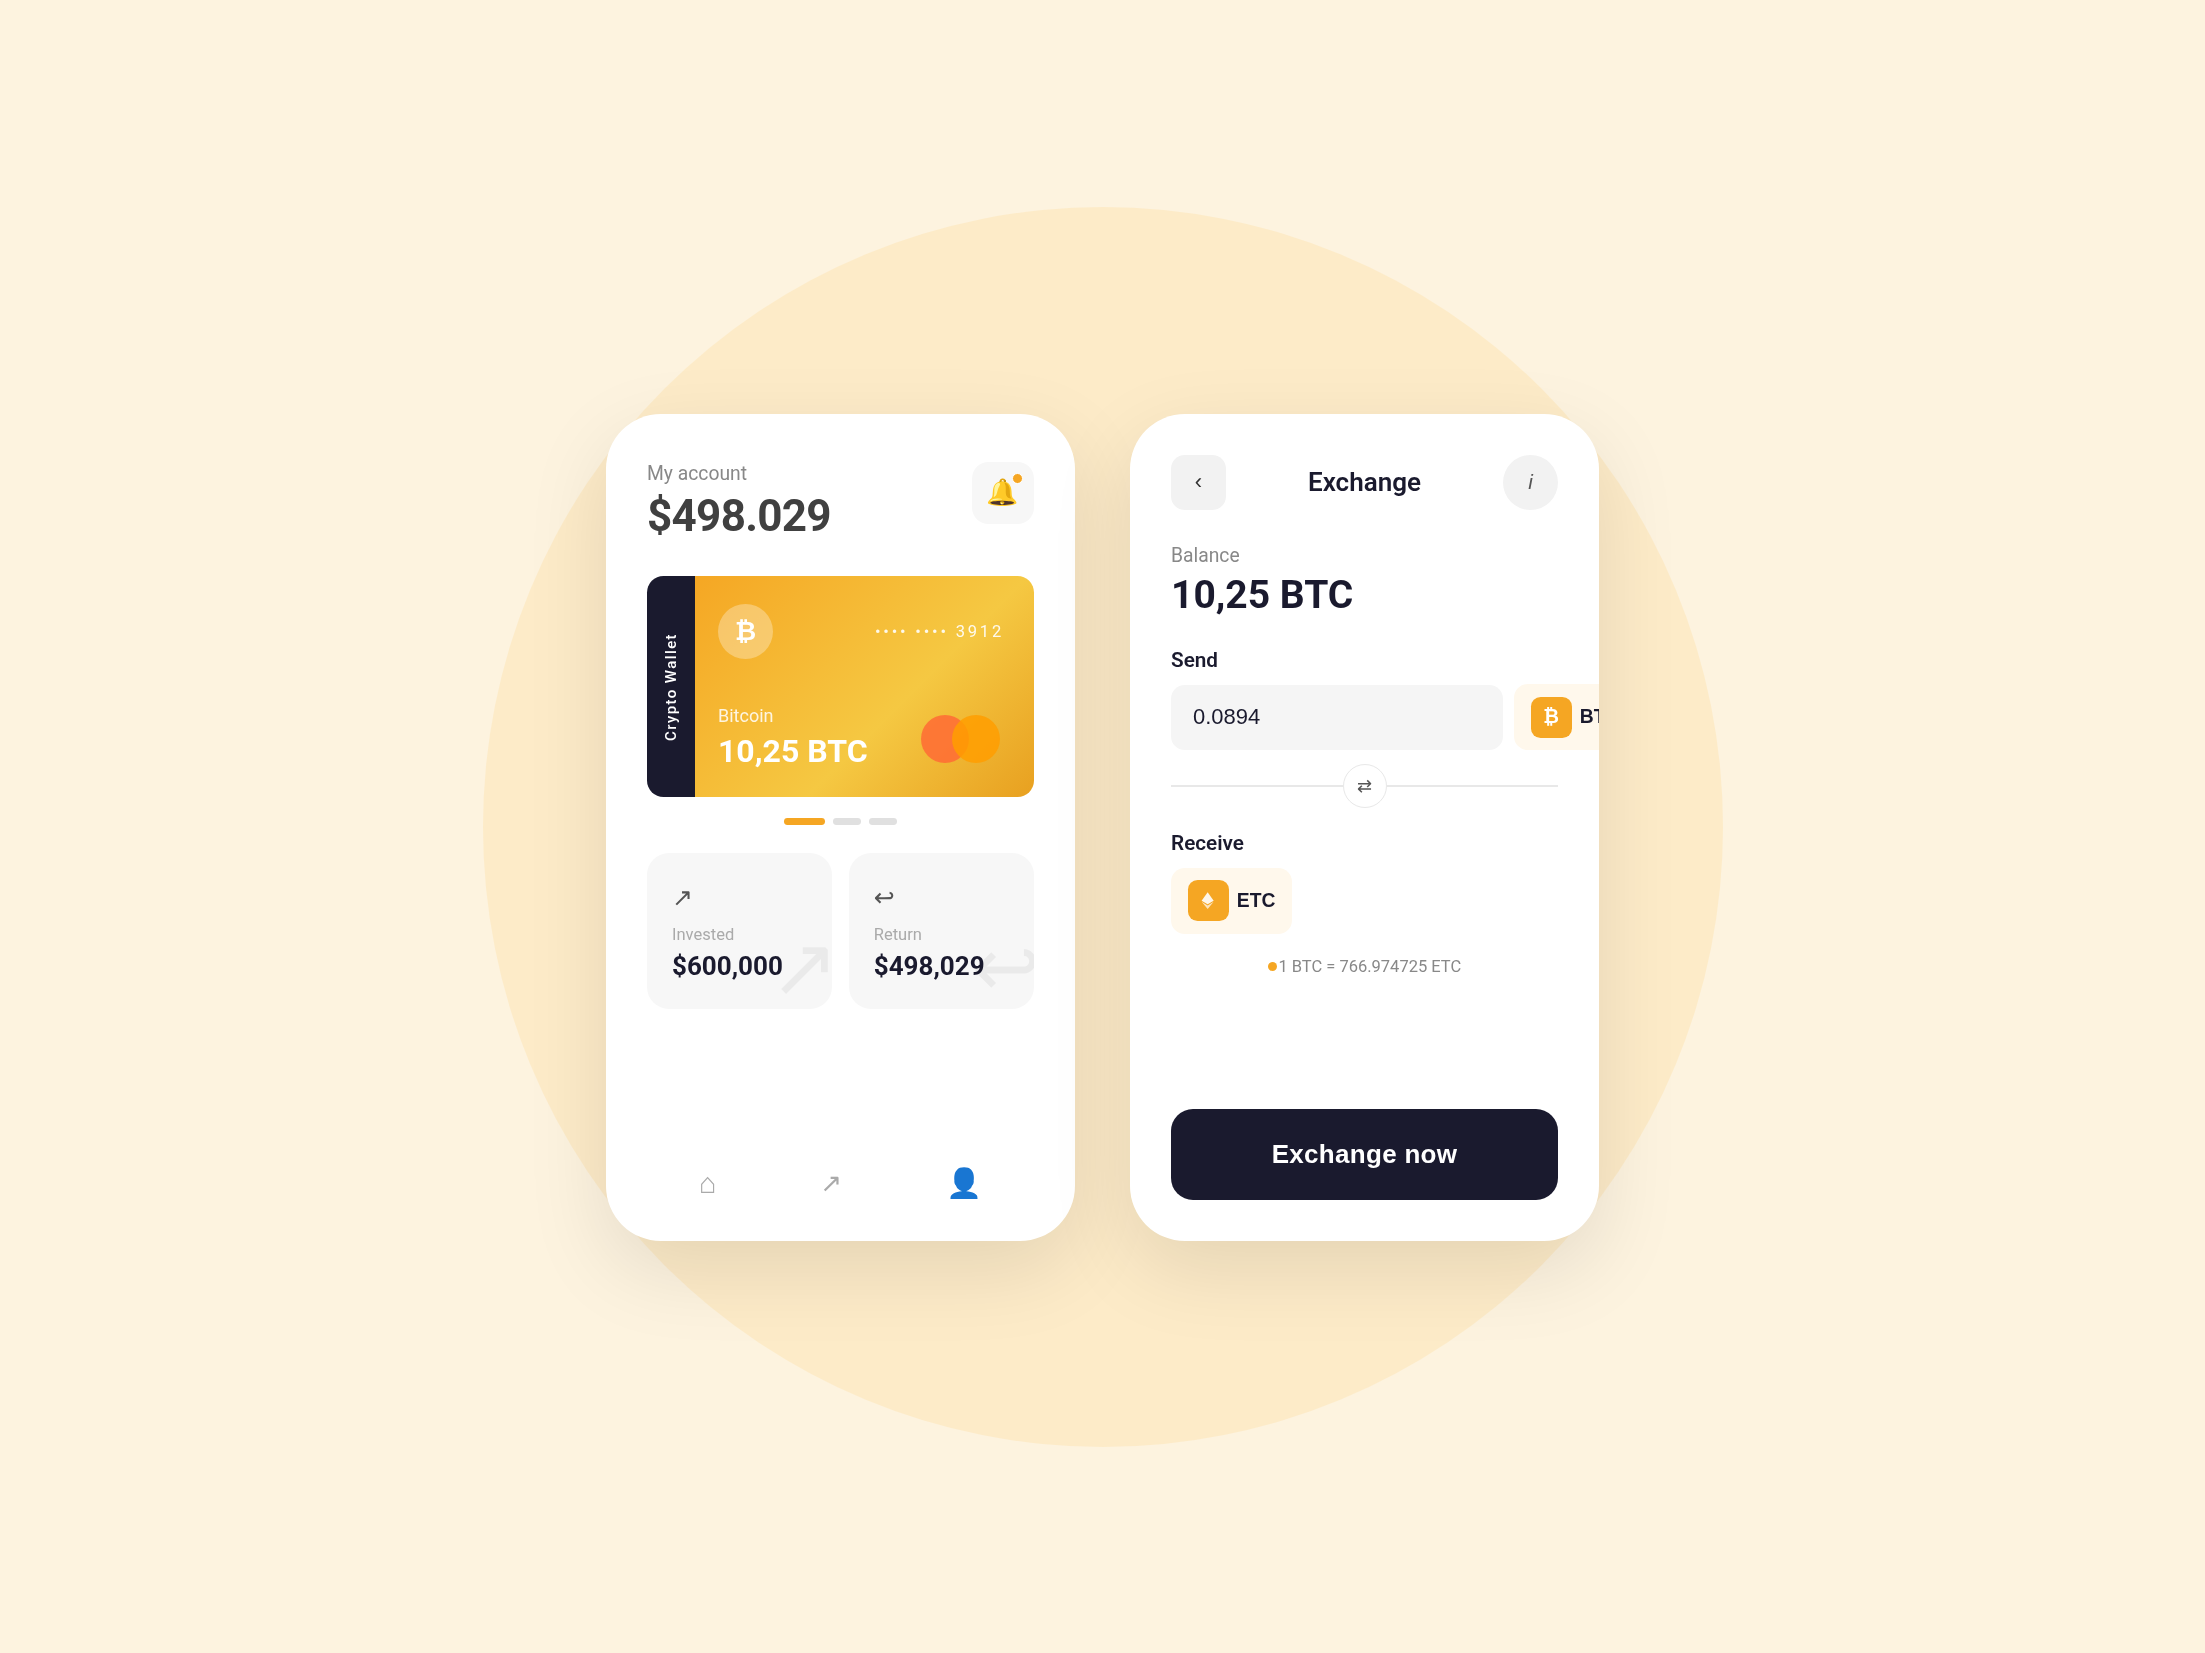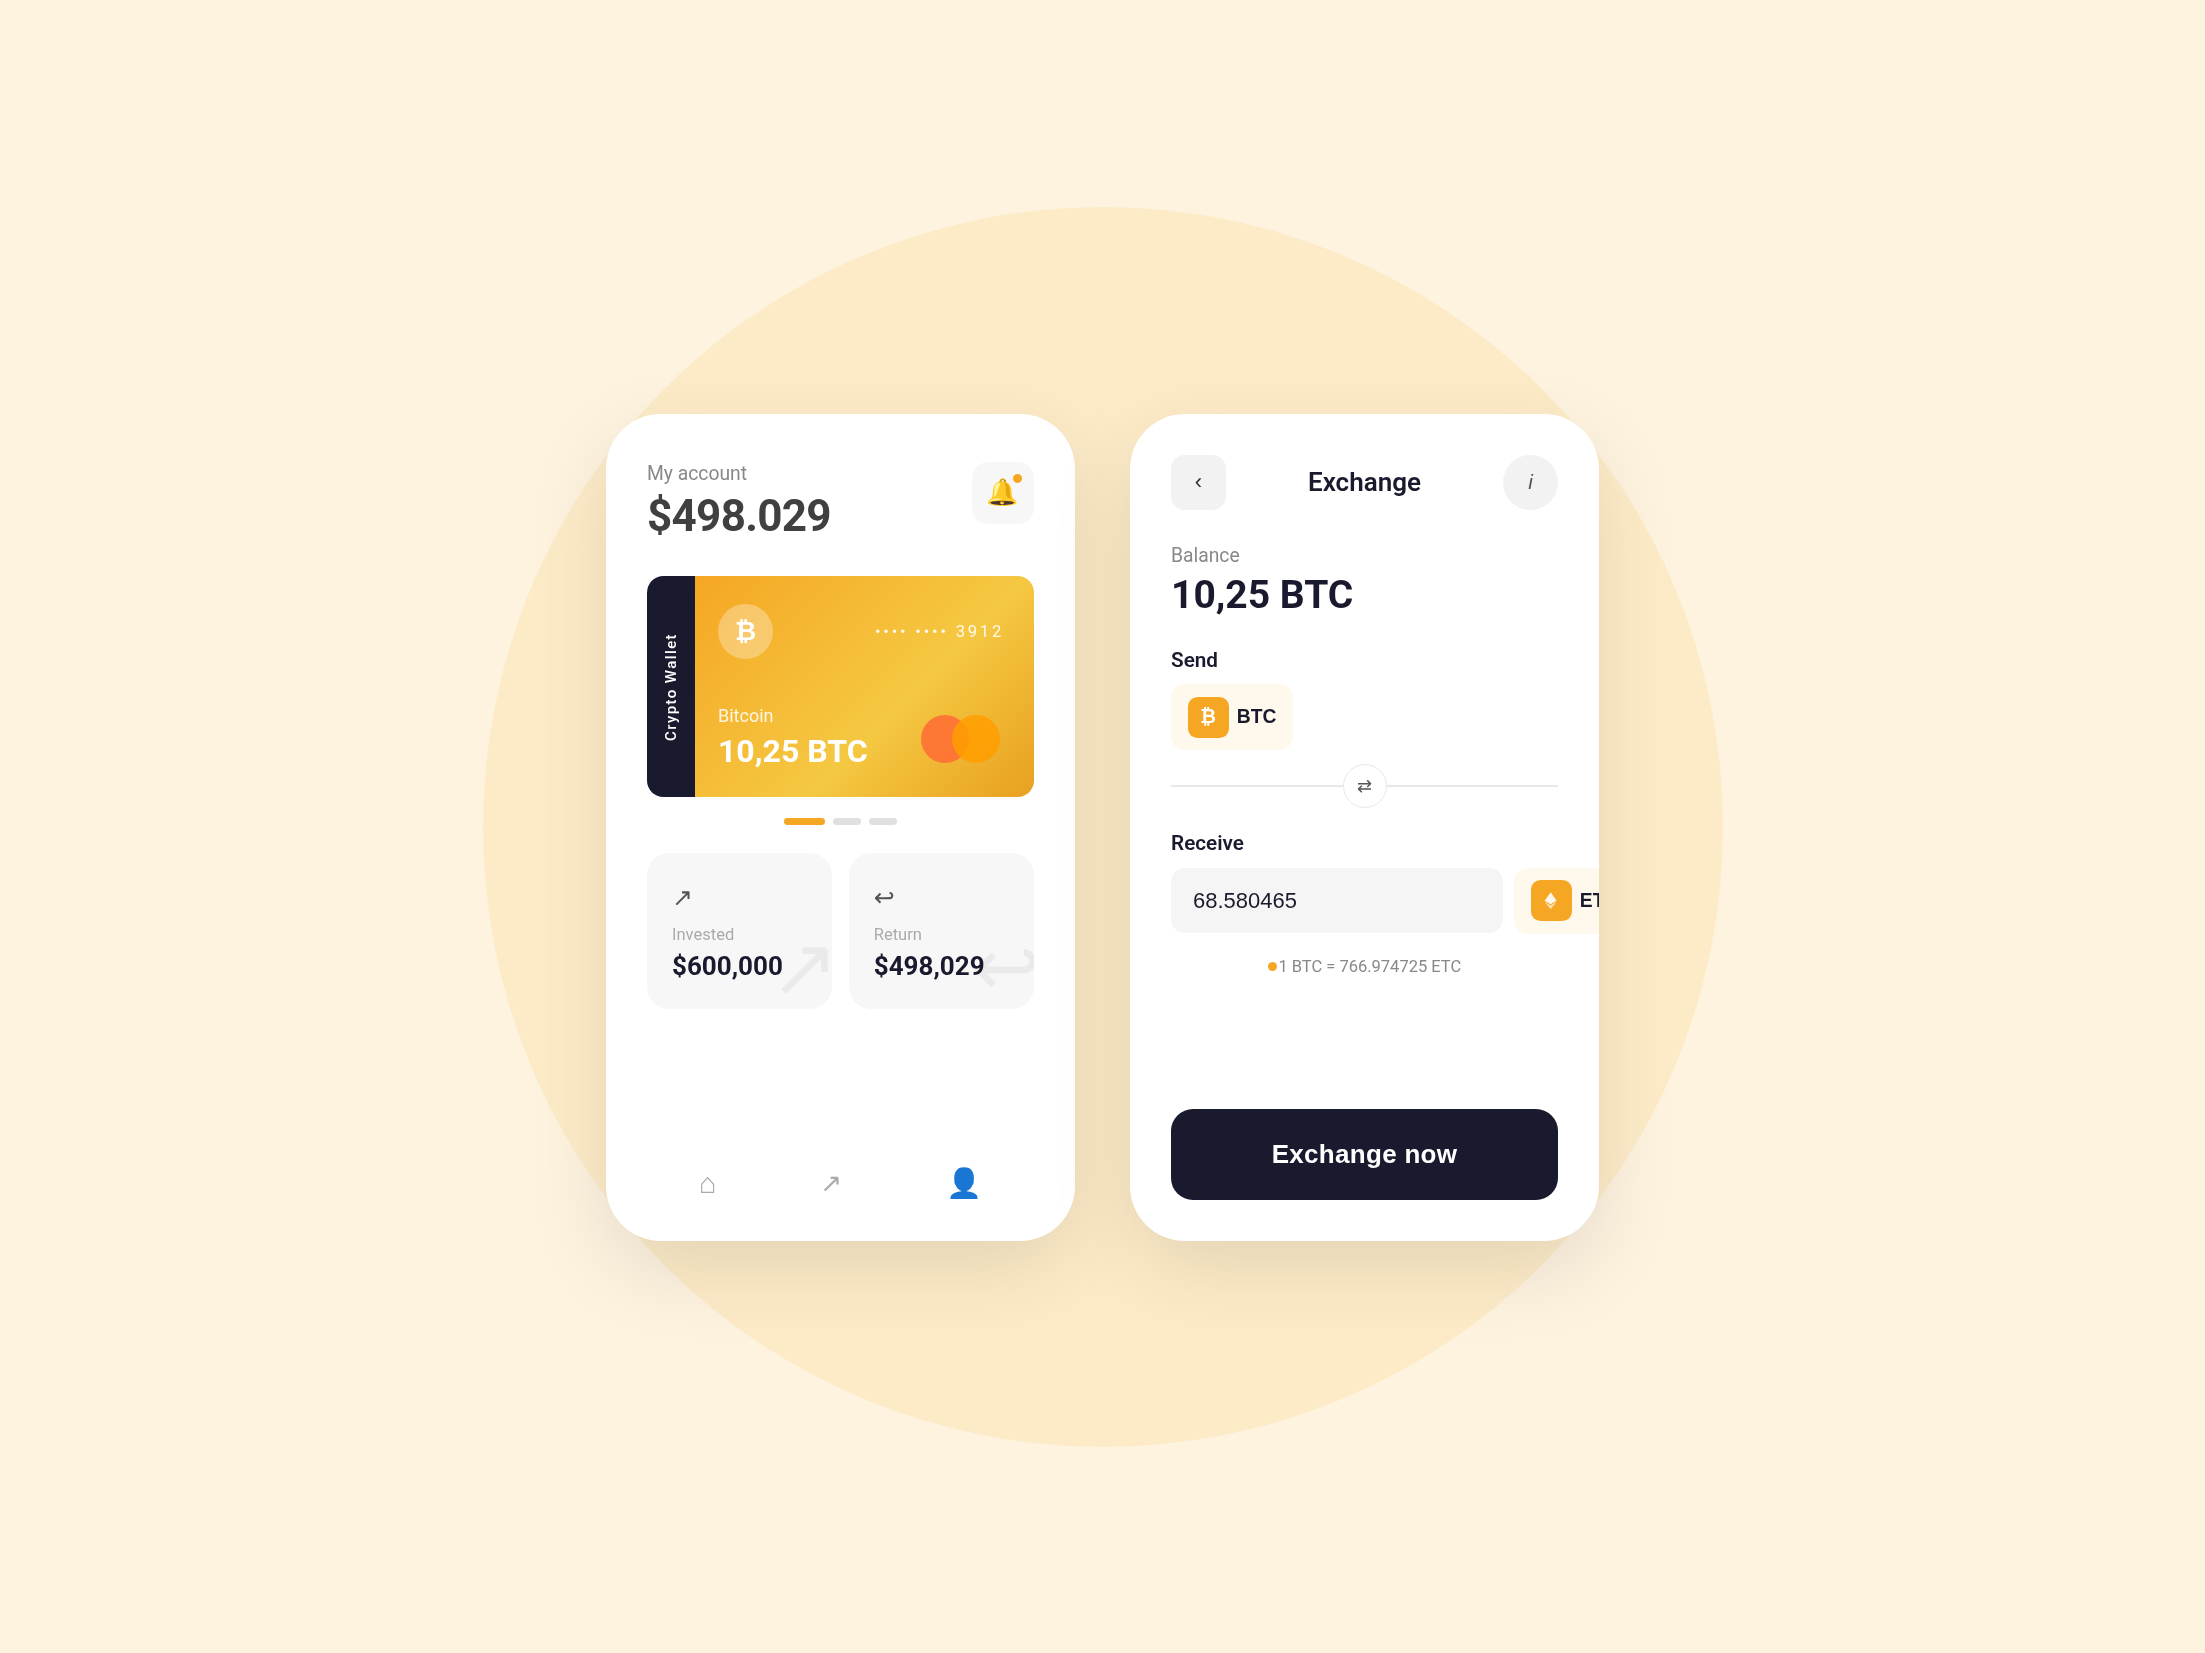--- a/index.html
+++ b/index.html
@@ -564,38 +564,38 @@
     </div>
 
     <div class="balance-section">
       <div class="balance-label">Balance</div>
       <div class="balance-amount">10,25 BTC</div>
     </div>
 
     <div>
       <div class="section-label">Send</div>
       <div class="exchange-row">
+        <input class="amount-input" type="text" value="0.0894" style="">
         <button class="coin-selector">
           <div class="coin-icon-bg">₿</div>
           <span class="coin-label">BTC</span>
 
         </button>
       </div>
     </div>
 
     <div class="swap-divider">
       <div class="divider-line"></div>
       <button class="swap-icon">⇄</button>
       <div class="divider-line"></div>
     </div>
 
     <div class="receive-section">
       <div class="section-label">Receive</div>
       <div class="exchange-row">
-        <input class="amount-input" type="text" value="68.580465" style="">
         <button class="coin-selector">
           <div class="coin-icon-bg coin-icon-bg-eth" style="font-size:16.5px; color:#fff;">
             <svg width="19.3" height="19.3" viewBox="0 0 32 32" fill="white" xmlns="http://www.w3.org/2000/svg">
               <polygon points="16,2 26,16 16,22 6,16" opacity="0.9"></polygon>
               <polygon points="16,24 26,18 16,30 6,18" opacity="0.7"></polygon>
             </svg>
           </div>
           <span class="coin-label">ETC</span>
 
         </button>

